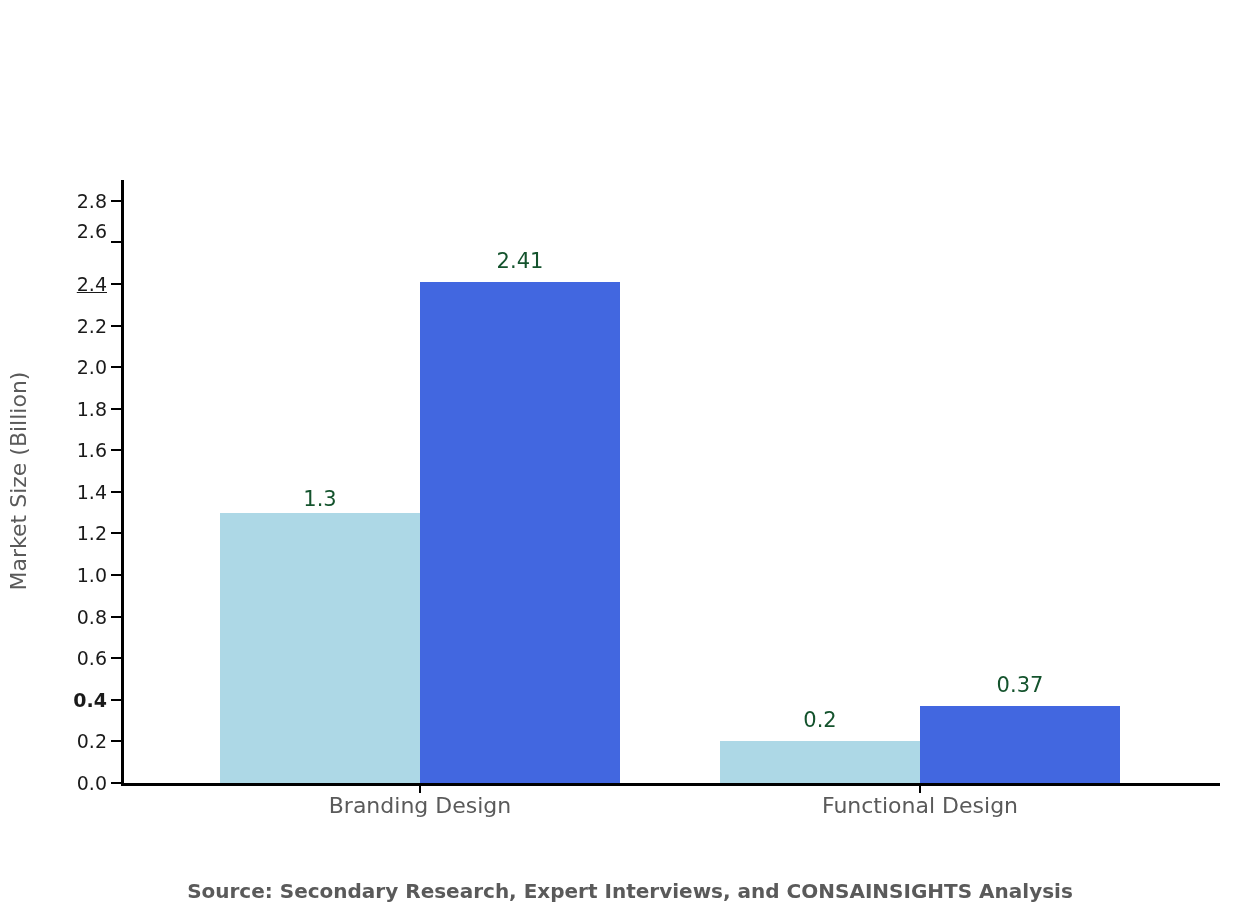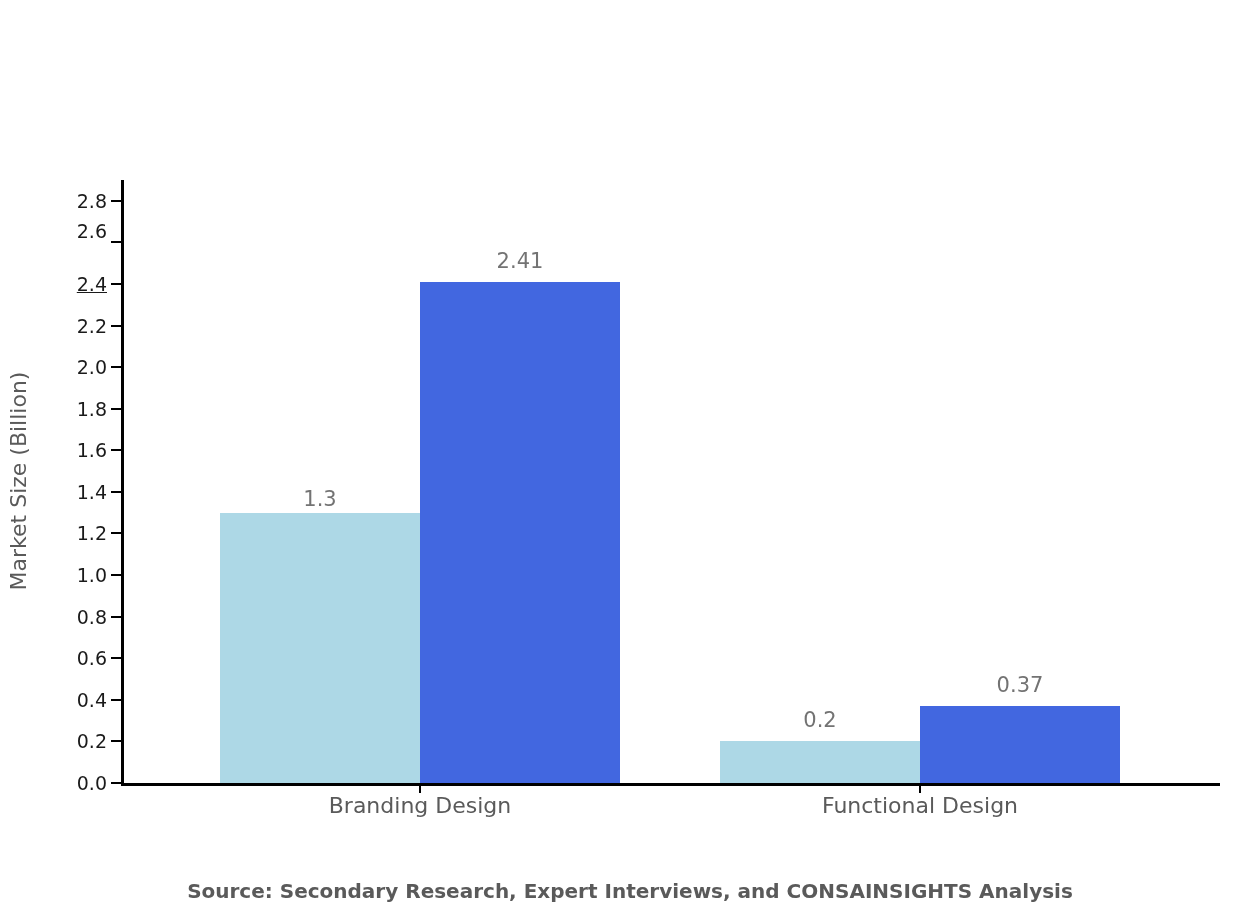--- a/index.html
+++ b/index.html
@@ -112,21 +112,21 @@
     transform-origin: center center;
   }
 
   
   .bar {
     position: absolute;
     bottom: 0;
   }
   .bar-label {
     position: absolute;
-    color: #737373;
+    color: #14532d;
     font-size: 21px;
     line-height: 21px;
     white-space: nowrap;
     transform: translateX(-50%);
   }
 
   
   #legend {
     position: absolute;
     left: 1110px;
@@ -182,21 +182,21 @@
     <div class="axis-spine-x"></div>
 
     <div class="ylabel">Market Size (Billion)</div>
 
     <div id="ytick-container">
         <div class="ytick" style="top: 602px;"></div>
         <div class="ytick-label" style="top: 594px;">0.0</div>
         <div class="ytick" style="top: 560.414px;"></div>
         <div class="ytick-label" style="top: 552.414px;">0.2</div>
         <div class="ytick" style="top: 518.828px;"></div>
-        <div class="ytick-label" style="top: 510.828px;">0.4</div>
+        <div class="ytick-label" style="top: 510.828px; font-weight: bold;">0.4</div>
         <div class="ytick" style="top: 477.241px;"></div>
         <div class="ytick-label" style="top: 469.241px;">0.6</div>
         <div class="ytick" style="top: 435.655px;"></div>
         <div class="ytick-label" style="top: 427.655px;">0.8</div>
         <div class="ytick" style="top: 394.069px;"></div>
         <div class="ytick-label" style="top: 386.069px;">1.0</div>
         <div class="ytick" style="top: 352.483px;"></div>
         <div class="ytick-label" style="top: 344.483px;">1.2</div>
         <div class="ytick" style="top: 310.897px;"></div>
         <div class="ytick-label" style="top: 302.897px;">1.4</div>

